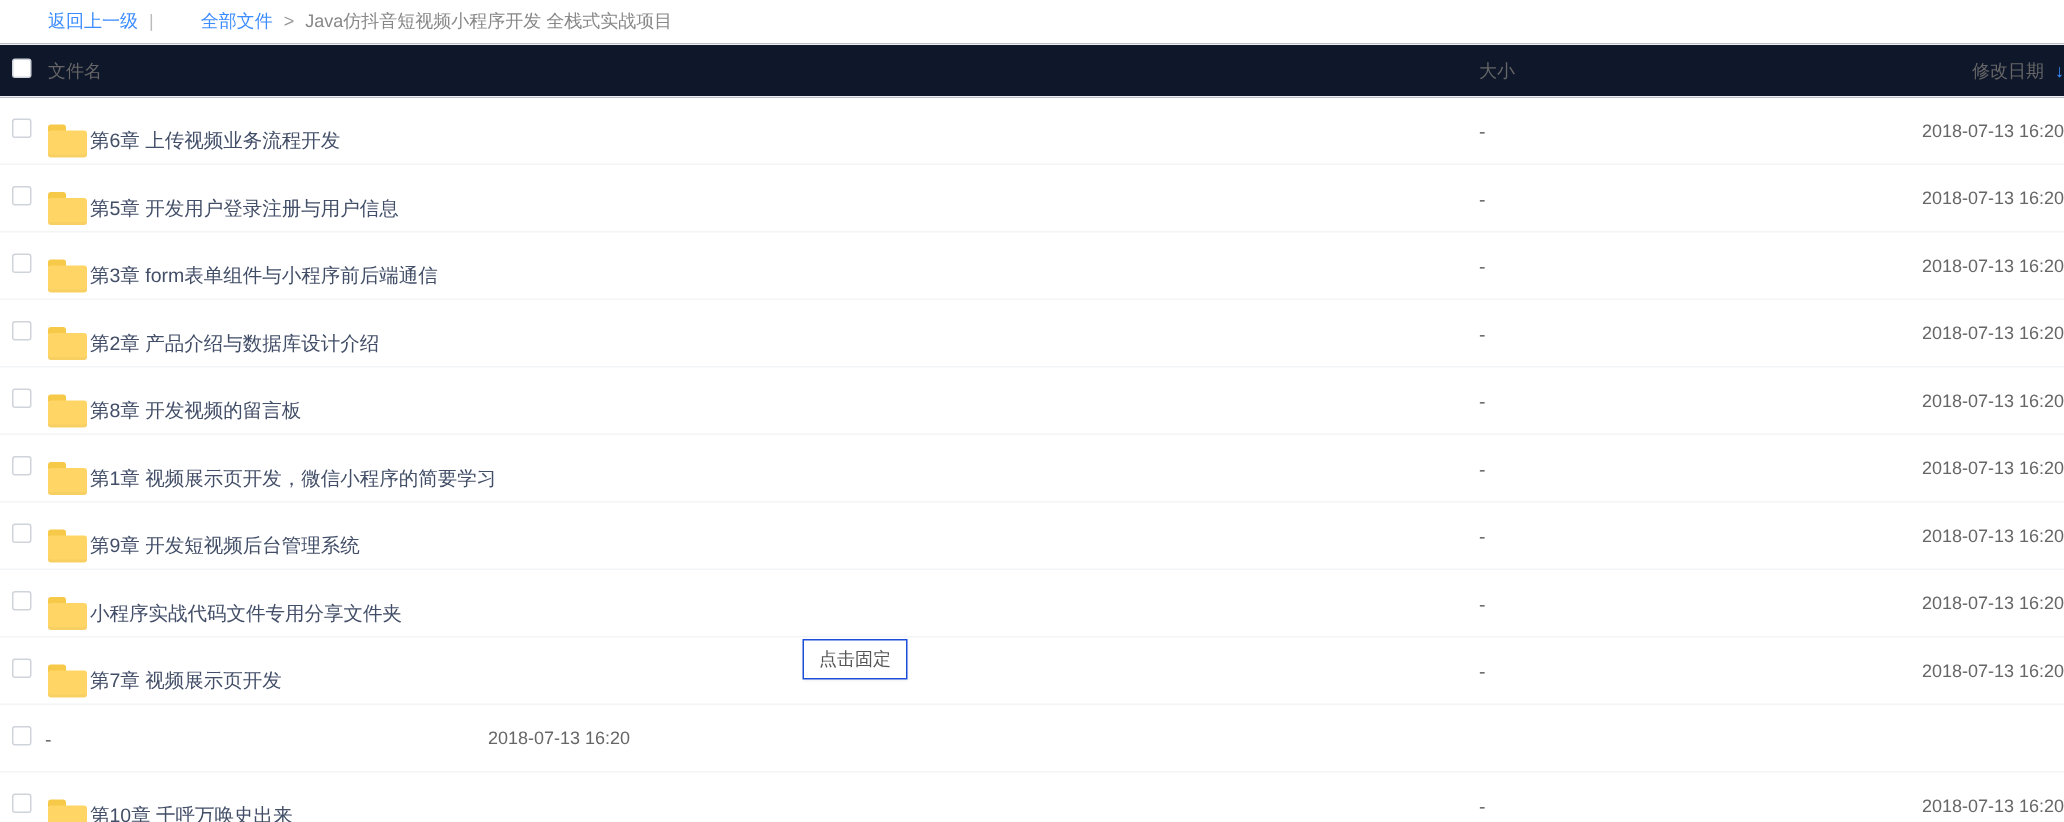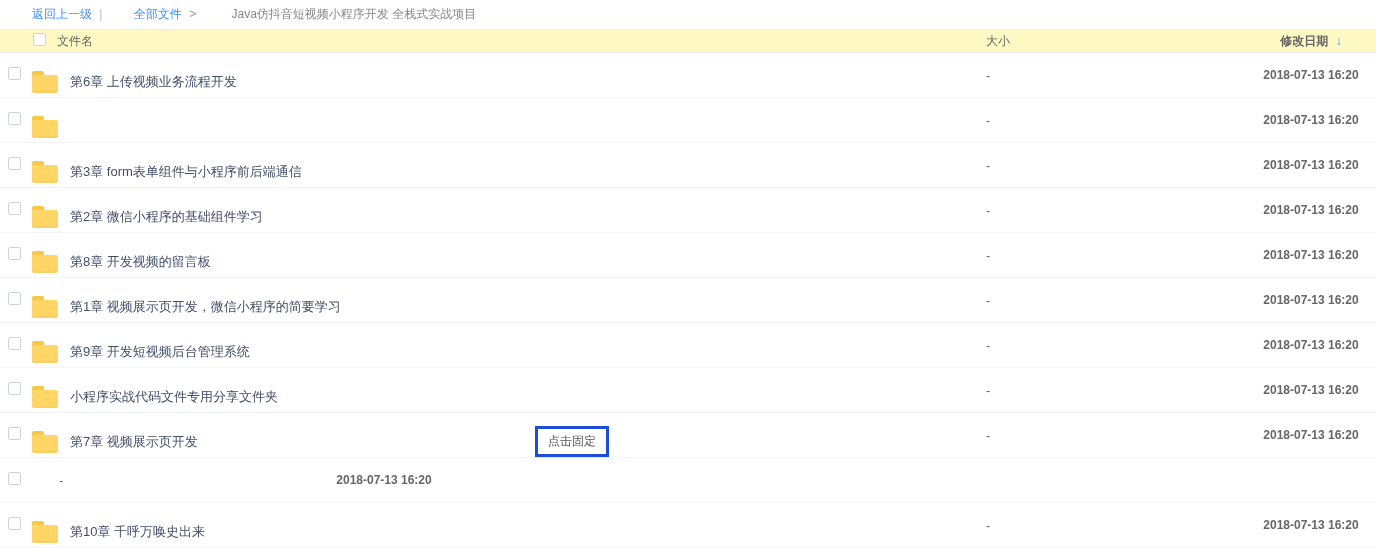--- a/index.html
+++ b/index.html
@@ -11,55 +11,54 @@
     width: 1376px;
   }
   .breadcrumb {
     padding: 6px 8px;
     font-size: 12px;
     color: #666;
   }
   .breadcrumb a { color: #3b8cff; text-decoration: none; margin-left: 24px; }
   .breadcrumb .sep { color: #999; padding: 0 4px; }
   .breadcrumb .sep-bar { color: #bbb; padding: 0 4px; }
-  .breadcrumb .current { color: #888; margin-left: 28px; }
+  .breadcrumb .current { color: #888; }
 
   .header-row {
     display: flex;
     align-items: center;
-    height: 24px;
+    height: 36px;
     border-top: 1px solid #eef0f3;
     border-bottom: 1px solid #eef0f3;
-    background: #fef9c3;
+    background: #0f172a;
     color: #666;
     font-size: 12px;
-    padding-left: 25px;
   }
   .col-check { width: 30px; padding-left: 8px; }
   .col-name  { flex: 1; padding-left: 2px; }
-  .col-size  { width: 260px; margin-left: 29px; }
-  .col-date  { width: 130px; text-align: center; font-weight: bold; }
+  .col-size  { width: 260px; }
+  .col-date  { width: 130px; text-align: right; }
 
   .header-row .col-date .arrow {
     color: #3b8cff;
     margin-left: 4px;
   }
 
   .row {
     display: flex;
     align-items: center;
     height: 45px;
     border-bottom: 1px solid #f2f4f6;
     font-size: 13px;
     color: #424e67;
   }
   .row .col-size { color: #666; }
   .row .col-date { color: #666; font-size: 12px; }
 
-  .name-wrap { display: flex; align-items: center; gap: 12px; margin-top: 14px; }
+  .name-wrap { display: flex; align-items: center; gap: 2px; margin-top: 14px; }
   .folder-icon {
     width: 26px; height: 22px; position: relative;
   }
   .folder-icon::before {
     content: ""; position: absolute; left: 0; top: 0;
     width: 12px; height: 5px; background: #f7c948;
     border-radius: 2px 2px 0 0;
   }
   .folder-icon::after {
     content: ""; position: absolute; left: 0; top: 4px;
@@ -75,21 +74,21 @@
     border-radius: 2px;
     background: #fff;
     cursor: pointer;
   }
 
   .tooltip {
     position: absolute;
     left: 535px;
     top: 426px;
     background: #fff;
-    border: 3px solid #1d4ed8;
+    border: 1px solid #1d4ed8;
     padding: 4px 10px;
     font-size: 12px;
     color: #555;
     box-shadow: 0 1px 2px rgba(0,0,0,0.08);
   }
 </style>
 </head>
 <body>
 
 <div class="breadcrumb">
@@ -122,20 +121,21 @@
         </div>
       </div>
       <div class="col-size">-</div>
       <div class="col-date">2018-07-13 16:20</div>
     </div>
     <div class="row">
       <div class="col-check"><input type="checkbox" style=""></div>
       <div class="col-name">
         <div class="name-wrap">
           <span class="folder-icon"></span>
+          <span>第5章 开发用户登录注册与用户信息</span>
         </div>
       </div>
       <div class="col-size">-</div>
       <div class="col-date">2018-07-13 16:20</div>
     </div>
     <div class="row">
       <div class="col-check"><input type="checkbox" style=""></div>
       <div class="col-name">
         <div class="name-wrap">
           <span class="folder-icon"></span>
@@ -143,21 +143,21 @@
         </div>
       </div>
       <div class="col-size">-</div>
       <div class="col-date">2018-07-13 16:20</div>
     </div>
     <div class="row">
       <div class="col-check"><input type="checkbox" style=""></div>
       <div class="col-name">
         <div class="name-wrap">
           <span class="folder-icon"></span>
-          <span>第2章 微信小程序的基础组件学习</span>
+          <span>第2章 产品介绍与数据库设计介绍</span>
         </div>
       </div>
       <div class="col-size">-</div>
       <div class="col-date">2018-07-13 16:20</div>
     </div>
     <div class="row">
       <div class="col-check"><input type="checkbox" style=""></div>
       <div class="col-name">
         <div class="name-wrap">
           <span class="folder-icon"></span>

